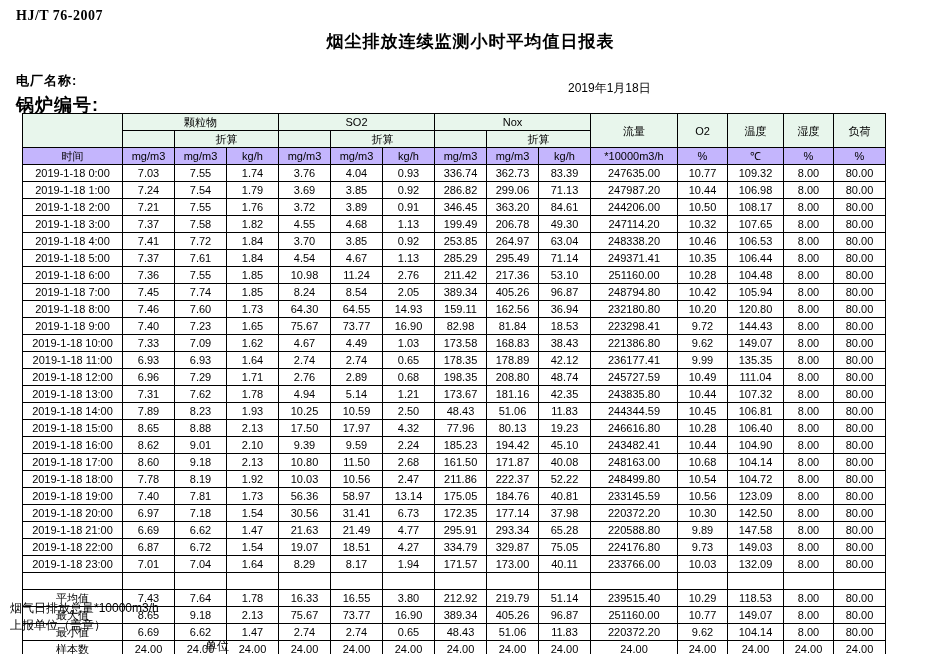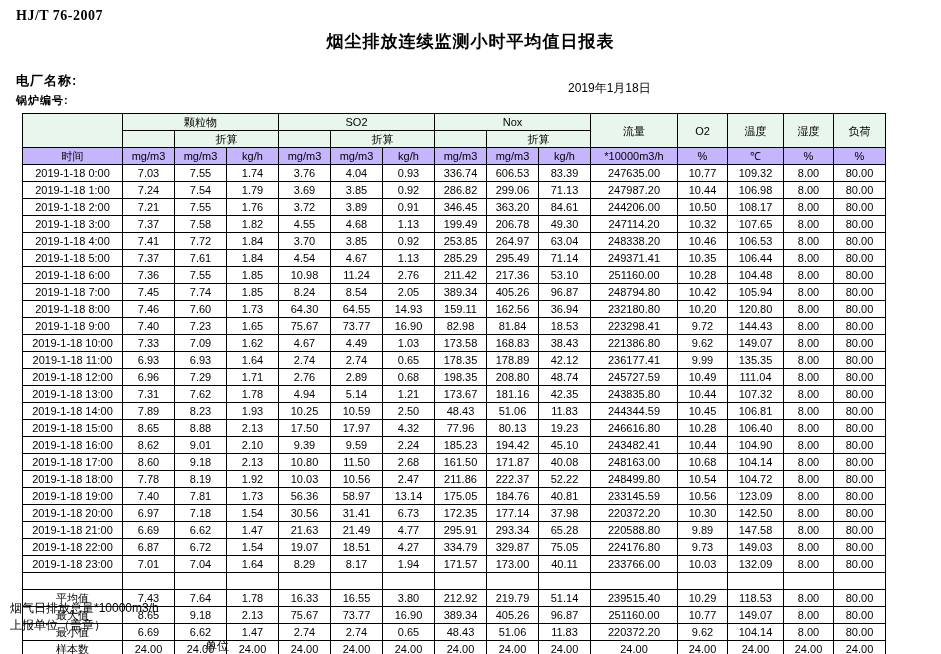--- a/index.html
+++ b/index.html
@@ -47,21 +47,21 @@
     left: 16px;
     top: 72px;
     font-size: 13px;
     font-weight: bold;
     letter-spacing: 1px;
   }
   .boiler-label {
     position: absolute;
     left: 16px;
     top: 93px;
-    font-size: 11px;
+    font-size: 18px;
     font-weight: bold;
     letter-spacing: 1px;
   }
   .report-date {
     position: absolute;
     left: 568px;
     top: 80px;
     font-size: 12px;
   }
 
@@ -189,21 +189,21 @@
     <tbody id="tbody-rows">
         <tr>
           <td class="time-cell">2019-1-18 0:00</td>
           <td>7.03</td>
           <td>7.55</td>
           <td>1.74</td>
           <td>3.76</td>
           <td>4.04</td>
           <td>0.93</td>
           <td>336.74</td>
-          <td>606.53</td>
+          <td>362.73</td>
           <td>83.39</td>
           <td>247635.00</td>
           <td>10.77</td>
           <td>109.32</td>
           <td>8.00</td>
           <td>80.00</td>
         </tr>
         <tr>
           <td class="time-cell">2019-1-18 1:00</td>
           <td>7.24</td>

